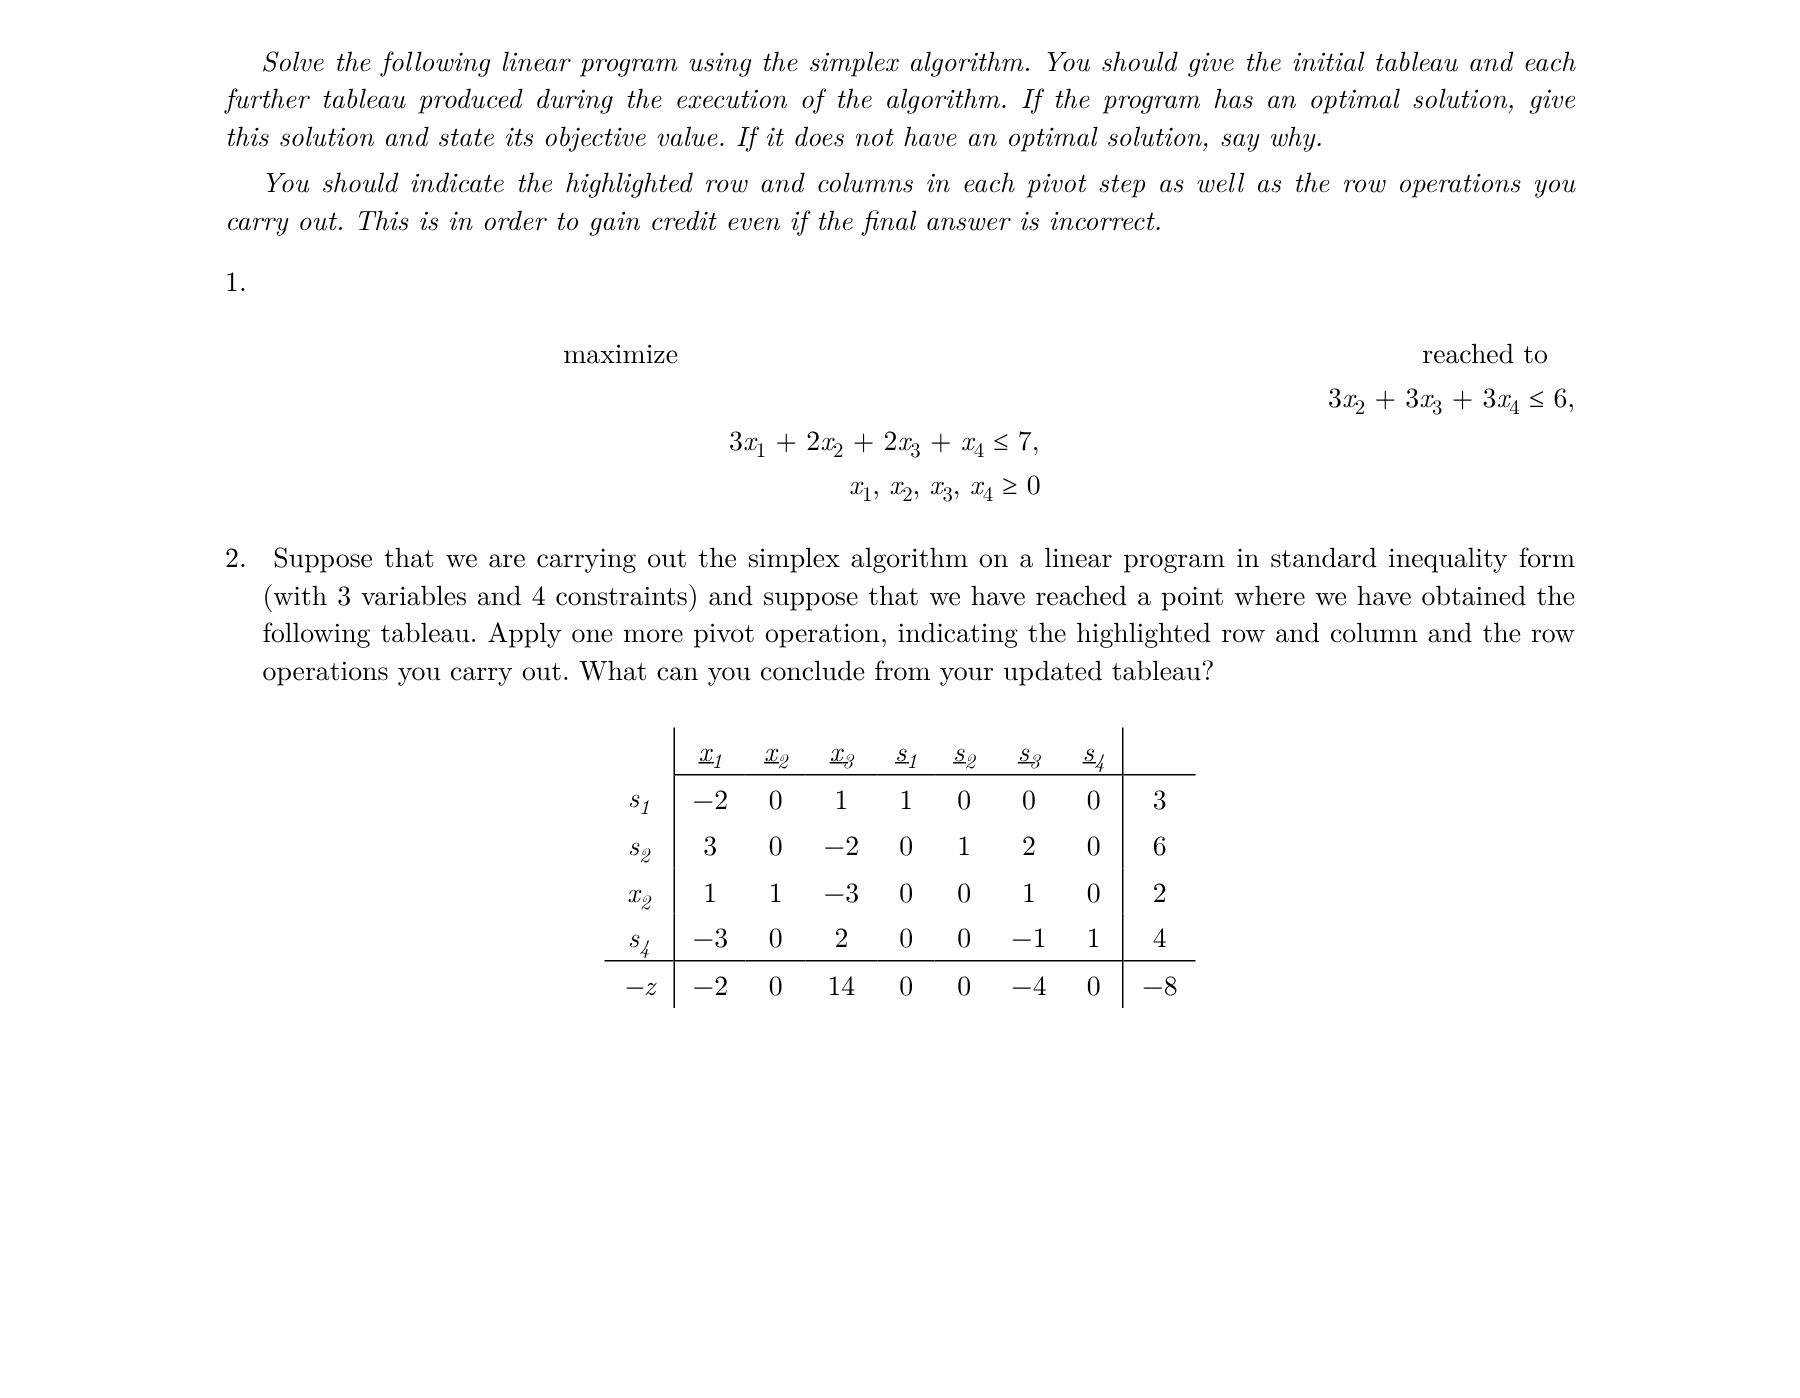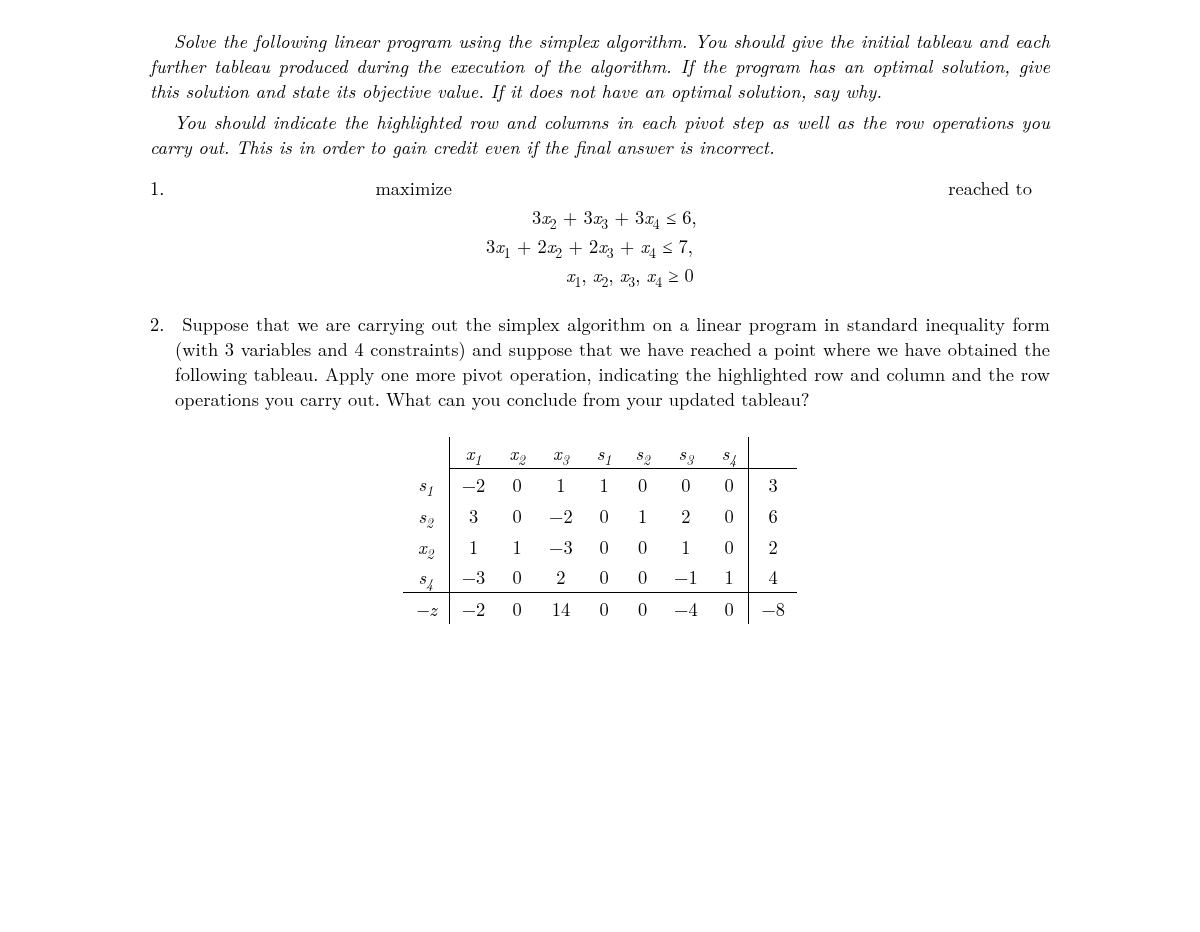--- a/index.html
+++ b/index.html
@@ -22,20 +22,21 @@
     .item {
       display: flex;
       margin: 16px 70px 6px 70px;
     }
     .item .num {
       flex: 0 0 40px;
       text-align: left;
     }
     .item .body {
       flex: 1;
+      margin-top: 48px;
     }
     .lp-block {
       display: grid;
       grid-template-columns: 120px auto;
       margin: 0 0 0 160px;
       row-gap: 4px;
       align-items: start;
     }
     .lp-label {
       text-align: right;
@@ -59,38 +60,38 @@
       text-align: center;
       font-weight: normal;
     }
     .tableau th { font-style: italic; }
     .tableau .row-label { font-style: italic; border-right: 1px solid #000; }
     .tableau .rhs { border-left: 1px solid #000; }
     .tableau tr.header-row th { border-bottom: 1px solid #000; }
     .tableau tr.header-row th:first-child { border-right: 1px solid #000; border-bottom: none;}
     .tableau tr.obj-row td { border-top: 1px solid #000; }
     .tableau tr.obj-row td:first-child { border-right: 1px solid #000; }
-    .subvar { font-style: italic; }
+    .subvar { font-style: italic; text-decoration: underline; }
   </style>
 </head>
 <body>
 
 <p class="para">Solve the following linear program using the simplex algorithm. You should give the initial tableau and each further tableau produced during the execution of the algorithm. If the program has an optimal solution, give this solution and state its objective value. If it does not have an optimal solution, say why.</p>
 <p class="para">You should indicate the highlighted row and columns in each pivot step as well as the row operations you carry out. This is in order to gain credit even if the final answer is incorrect.</p>
 
 <div class="item">
   <div class="num">1.</div>
   <div class="body">
     <div class="lp-block">
       <div class="lp-label">maximize</div>
 
       <div class="lp-label">reached to</div>
 
       <div></div>
-      <div class="lp-rhs" style="padding-left:62px;">
+      <div class="lp-rhs" style="padding-left:62px;text-align:right;">
         3<span class="var">x</span><span class="sub">2</span> + 3<span class="var">x</span><span class="sub">3</span> + 3<span class="var">x</span><span class="sub">4</span> ≤ 6,
       </div>
 
       <div></div>
       <div class="lp-rhs" style="padding-left:16px;">
         3<span class="var">x</span><span class="sub">1</span> + 2<span class="var">x</span><span class="sub">2</span> + 2<span class="var">x</span><span class="sub">3</span> + <span class="var">x</span><span class="sub">4</span> ≤ 7,
       </div>
 
       <div></div>
       <div class="lp-rhs" style="padding-left:96px;">

